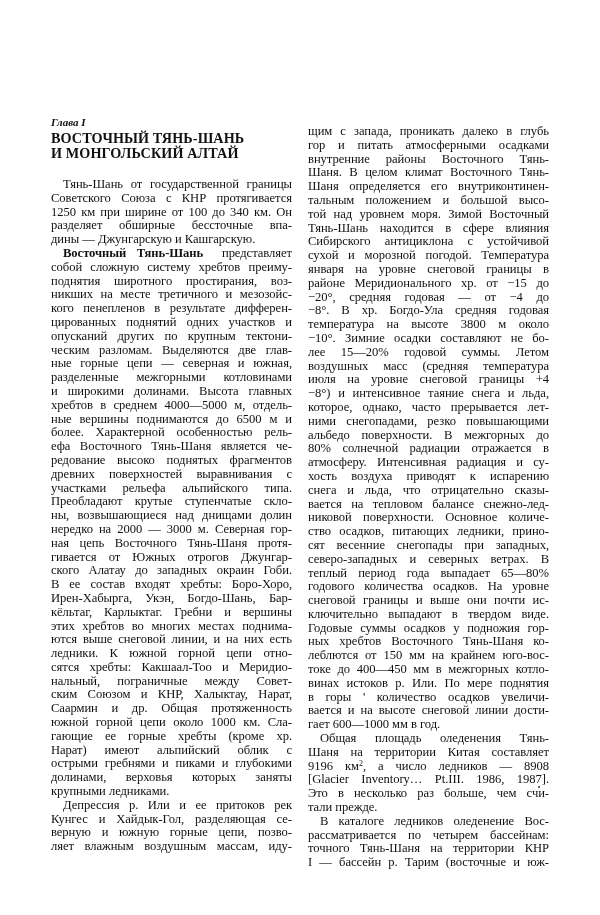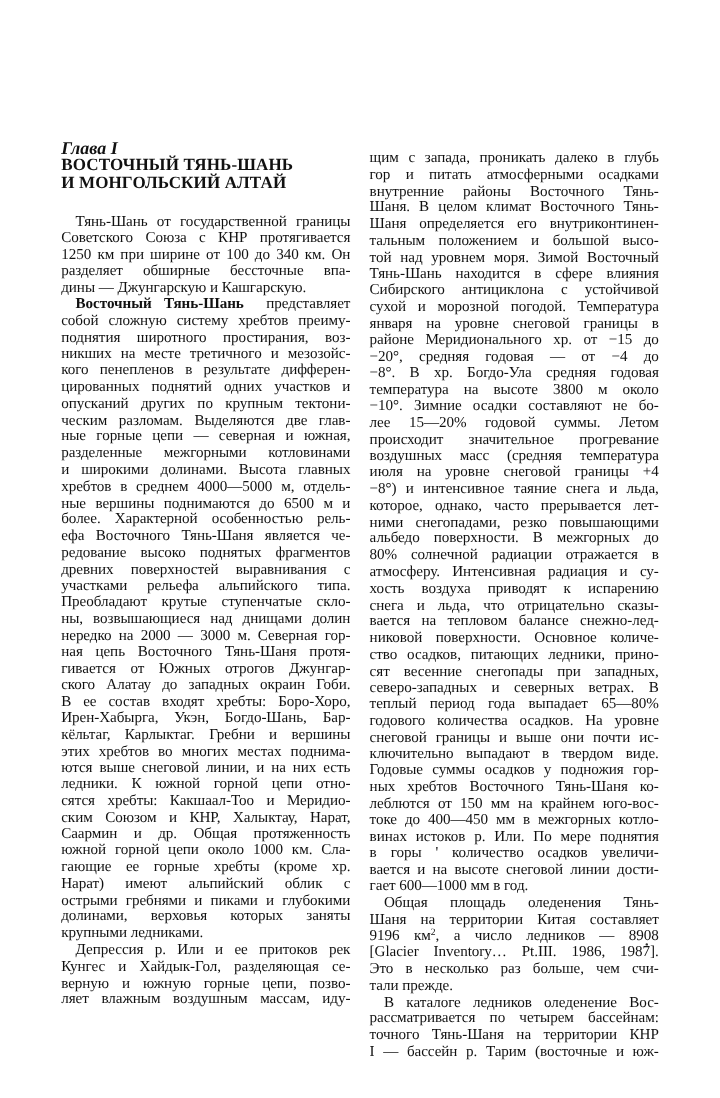--- a/index.html
+++ b/index.html
@@ -5,21 +5,21 @@
   html, body { margin: 0; padding: 0; background: #ffffff; }
   body { width: 600px; height: 915px; position: relative; overflow: hidden; }
   .page { position: absolute; left: 0; top: 0; width: 600px; height: 915px; background: #ffffff; color: #111111; font-family: "Liberation Serif", "DejaVu Serif", serif; }
   .col { position: absolute; width: 241px; }
   .col-left { left: 51px; top: 178px; }
   .col-right { left: 308px; top: 93px; margin-top: 32px; }
   .line { display: block; height: 13.8px; line-height: 13.8px; font-size: 12.6px; white-space: nowrap; text-align: justify; text-align-last: justify; letter-spacing: -0.05px; }
   .line.last { text-align-last: left; }
   .line.indent { padding-left: 12px; }
   .b { font-weight: bold; }
-  .chapter { position: absolute; left: 51px; top: 116px; font-size: 15px; font-style: italic; font-weight: bold; font-family: "Liberation Serif", serif; }
+  .chapter { position: absolute; left: 51px; top: 116px; font-size: 11px; font-style: italic; font-weight: bold; font-family: "Liberation Serif", serif; }
   .title { position: absolute; left: 51px; top: 131px; font-size: 14.2px; font-weight: bold; line-height: 15px; font-family: "Liberation Serif", serif; letter-spacing: 0.1px; }
   .title span { display: block; }
   .speck { position: absolute; left: 538px; top: 786px; width: 2px; height: 2px; background: #333; border-radius: 1px; }
   sup { font-size: 8px; line-height: 0; vertical-align: 4px; }
 </style>
 </head>
 <body>
 
 <div class="page">
 
@@ -59,20 +59,21 @@
     <span class="line">ная цепь Восточного Тянь-Шаня протя-</span>
     <span class="line">гивается от Южных отрогов Джунгар-</span>
     <span class="line">ского Алатау до западных окраин Гоби.</span>
     <span class="line">В ее состав входят хребты: Боро-Хоро,</span>
     <span class="line">Ирен-Хабырга, Укэн, Богдо-Шань, Бар-</span>
     <span class="line">кёльтаг, Карлыктаг. Гребни и вершины</span>
     <span class="line">этих хребтов во многих местах поднима-</span>
     <span class="line">ются выше снеговой линии, и на них есть</span>
     <span class="line">ледники. К южной горной цепи отно-</span>
     <span class="line">сятся хребты: Какшаал-Тоо и Меридио-</span>
+    <span class="line">нальный, пограничные между Совет-</span>
     <span class="line">ским Союзом и КНР, Халыктау, Нарат,</span>
     <span class="line">Саармин и др. Общая протяженность</span>
     <span class="line">южной горной цепи около 1000 км. Сла-</span>
     <span class="line">гающие ее горные хребты (кроме хр.</span>
     <span class="line">Нарат) имеют альпийский облик с</span>
     <span class="line">острыми гребнями и пиками и глубокими</span>
     <span class="line">долинами, верховья которых заняты</span>
     <span class="line last">крупными ледниками.</span>
     <span class="line indent">Депрессия р. Или и ее притоков рек</span>
     <span class="line">Кунгес и Хайдык-Гол, разделяющая се-</span>
@@ -91,21 +92,20 @@
     <span class="line">Тянь-Шань находится в сфере влияния</span>
     <span class="line">Сибирского антициклона с устойчивой</span>
     <span class="line">сухой и морозной погодой. Температура</span>
     <span class="line">января на уровне снеговой границы в</span>
     <span class="line">районе Меридионального хр. от −15 до</span>
     <span class="line">−20°, средняя годовая — от −4 до</span>
     <span class="line">−8°. В хр. Богдо-Ула средняя годовая</span>
     <span class="line">температура на высоте 3800 м около</span>
     <span class="line">−10°. Зимние осадки составляют не бо-</span>
     <span class="line">лее 15—20% годовой суммы. Летом</span>
-    <span class="line">происходит значительное прогревание</span>
     <span class="line">воздушных масс (средняя температура</span>
     <span class="line">июля на уровне снеговой границы +4</span>
     <span class="line">−8°) и интенсивное таяние снега и льда,</span>
     <span class="line">которое, однако, часто прерывается лет-</span>
     <span class="line">ними снегопадами, резко повышающими</span>
     <span class="line">альбедо поверхности. В межгорных до</span>
     <span class="line">80% солнечной радиации отражается в</span>
     <span class="line">атмосферу. Интенсивная радиация и су-</span>
     <span class="line">хость воздуха приводят к испарению</span>
     <span class="line">снега и льда, что отрицательно сказы-</span>

